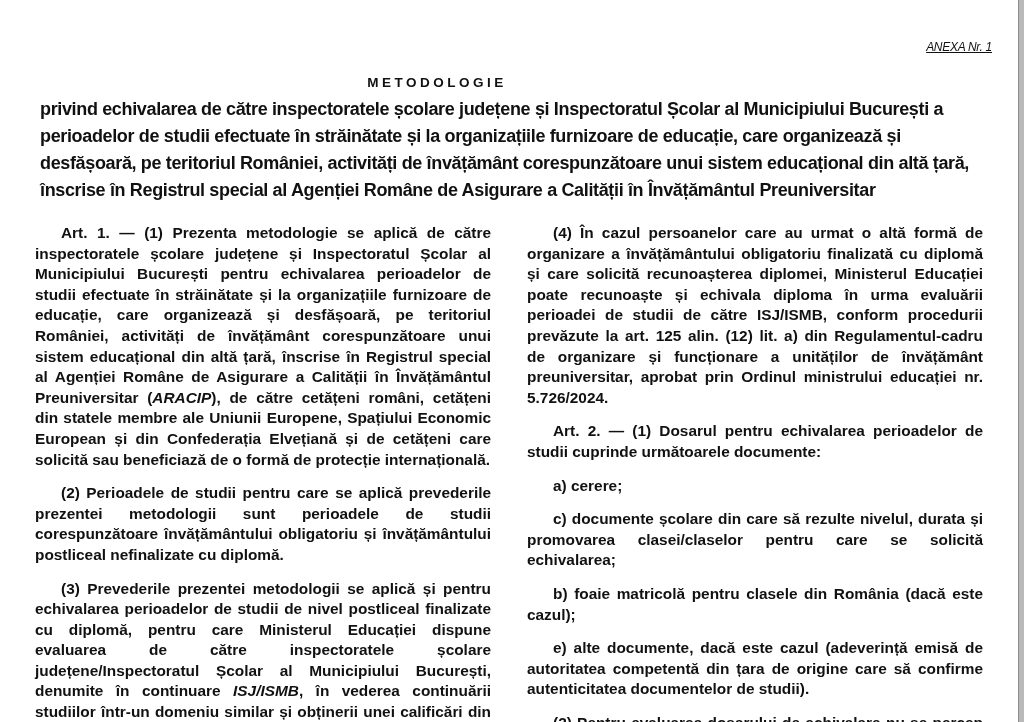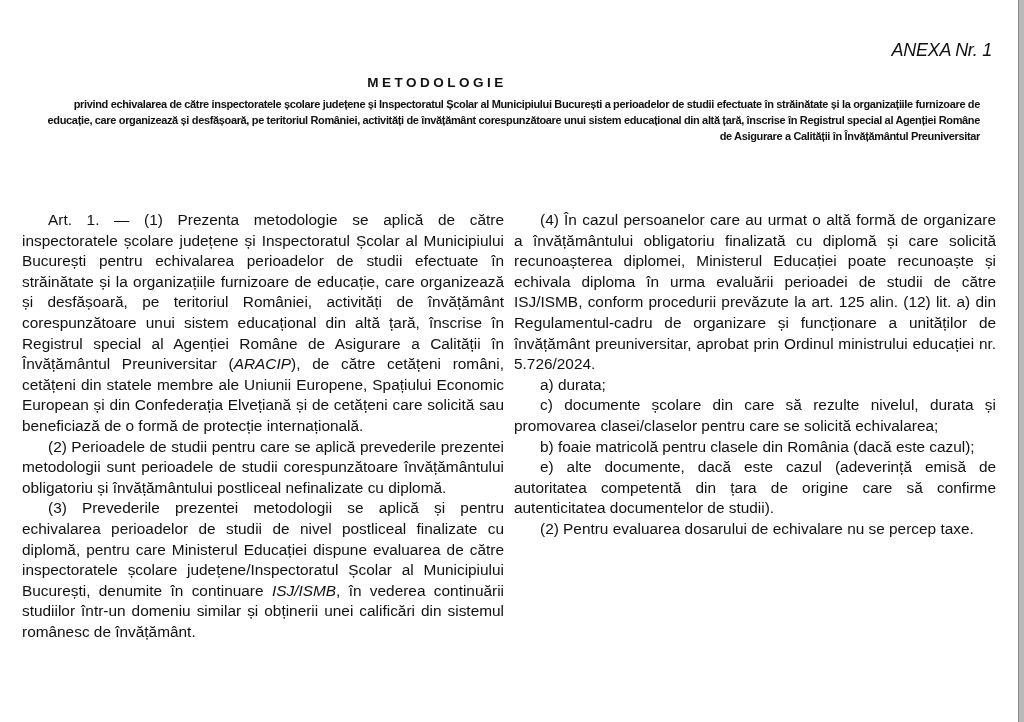--- a/index.html
+++ b/index.html
@@ -5,56 +5,57 @@
   html, body { margin: 0; padding: 0; }
   body {
     width: 1024px; height: 722px; overflow: hidden;
     background: #ffffff; position: relative;
     font-family: "Liberation Sans", sans-serif; color: #111;
   }
   .page { position: absolute; left: 0; top: 0; width: 1018px; height: 722px; background: #fff; }
   .edge { position: absolute; right: 0; top: 0; width: 6px; height: 722px; background: #b9b9b9; border-left: 1px solid #8a8a8a; box-sizing: border-box; }
   .annex {
     position: absolute; right: 26px; top: 40px;
-    font-size: 18px; font-style: italic; 
+    font-size: 12px; font-style: italic; text-decoration: underline;
     letter-spacing: -0.3px;
   }
   .title {
     position: absolute; left: 0; width: 874px; top: 75px; text-align: center;
     font-weight: bold; font-size: 13.5px; letter-spacing: 3.5px;
   }
   .subtitle {
-    position: absolute; left: 40px; width: 940px; top: 96px; text-align: right;
-    font-weight: bold; font-size: 11px; line-height: 16px; letter-spacing: -0.35px;
+    position: absolute; left: 40px; width: 940px; top: 96px; text-align: left;
+    font-weight: bold; font-size: 18px; line-height: 27px; letter-spacing: -0.35px;
   }
   .col {
     position: absolute; top: 210px; width: 482px;
     font-size: 15.4px; line-height: 20.6px; text-align: justify;
   }
   .col.left { left: 22px; }
   .col.right { left: 514px; width: 482px; }
-  .col p { margin: 0; text-indent: 26px; }
+  .col p { margin: 13px; text-indent: 26px; font-weight: bold; }
   .col p.item { text-indent: 26px; }
 </style>
 </head>
 <body>
 
 <div class="page">
   <div class="annex">ANEXA Nr. 1</div>
   <div class="title">METODOLOGIE</div>
   <div class="subtitle">privind echivalarea de către inspectoratele școlare județene și Inspectoratul Școlar al Municipiului București a perioadelor de studii efectuate în străinătate și la organizațiile furnizoare de educație, care organizează și desfășoară, pe teritoriul României, activități de învățământ corespunzătoare unui sistem educațional din altă țară, înscrise în Registrul special al Agenției Române de Asigurare a Calității în Învățământul Preuniversitar</div>
 
   <div class="col left">
     <p><span>Art. 1. — (1) Prezenta metodologie se aplică de către inspectoratele școlare județene și Inspectoratul Școlar al Municipiului București pentru echivalarea perioadelor de studii efectuate în străinătate și la organizațiile furnizoare de educație, care organizează și desfășoară, pe teritoriul României, activități de învățământ corespunzătoare unui sistem educațional din altă țară, înscrise în Registrul special al Agenției Române de Asigurare a Calității în Învățământul Preuniversitar (</span><i>ARACIP</i><span>), de către cetățeni români, cetățeni din statele membre ale Uniunii Europene, Spațiului Economic European și din Confederația Elvețiană și de cetățeni care solicită sau beneficiază de o formă de protecție internațională.</span></p>
     <p>(2) Perioadele de studii pentru care se aplică prevederile prezentei metodologii sunt perioadele de studii corespunzătoare învățământului obligatoriu și învățământului postliceal nefinalizate cu diplomă.</p>
     <p><span>(3) Prevederile prezentei metodologii se aplică și pentru echivalarea perioadelor de studii de nivel postliceal finalizate cu diplomă, pentru care Ministerul Educației dispune evaluarea de către inspectoratele școlare județene/Inspectoratul Școlar al Municipiului București, denumite în continuare </span><i>ISJ/ISMB</i><span>, în vederea continuării studiilor într-un domeniu similar și obținerii unei calificări din sistemul românesc de învățământ.</span></p>
   </div>
 
   <div class="col right">
     <p>(4) În cazul persoanelor care au urmat o altă formă de organizare a învățământului obligatoriu finalizată cu diplomă și care solicită recunoașterea diplomei, Ministerul Educației poate recunoaște și echivala diploma în urma evaluării perioadei de studii de către ISJ/ISMB, conform procedurii prevăzute la art. 125 alin. (12) lit. a) din Regulamentul-cadru de organizare și funcționare a unităților de învățământ preuniversitar, aprobat prin Ordinul ministrului educației nr. 5.726/2024.</p>
-    <p class="item">a) durata;</p>
+    <p>Art. 2. — (1) Dosarul pentru echivalarea perioadelor de studii cuprinde următoarele documente:</p>
+    <p class="item">a) cerere;</p>
     <p class="item">c) documente școlare din care să rezulte nivelul, durata și promovarea clasei/claselor pentru care se solicită echivalarea;</p>
     <p class="item">b) foaie matricolă pentru clasele din România (dacă este cazul);</p>
     <p class="item">e) alte documente, dacă este cazul (adeverință emisă de autoritatea competentă din țara de origine care să confirme autenticitatea documentelor de studii).</p>
     <p>(2) Pentru evaluarea dosarului de echivalare nu se percep taxe.</p>
   </div>
 </div>
 <div class="edge"></div>
 
 </body></html>

